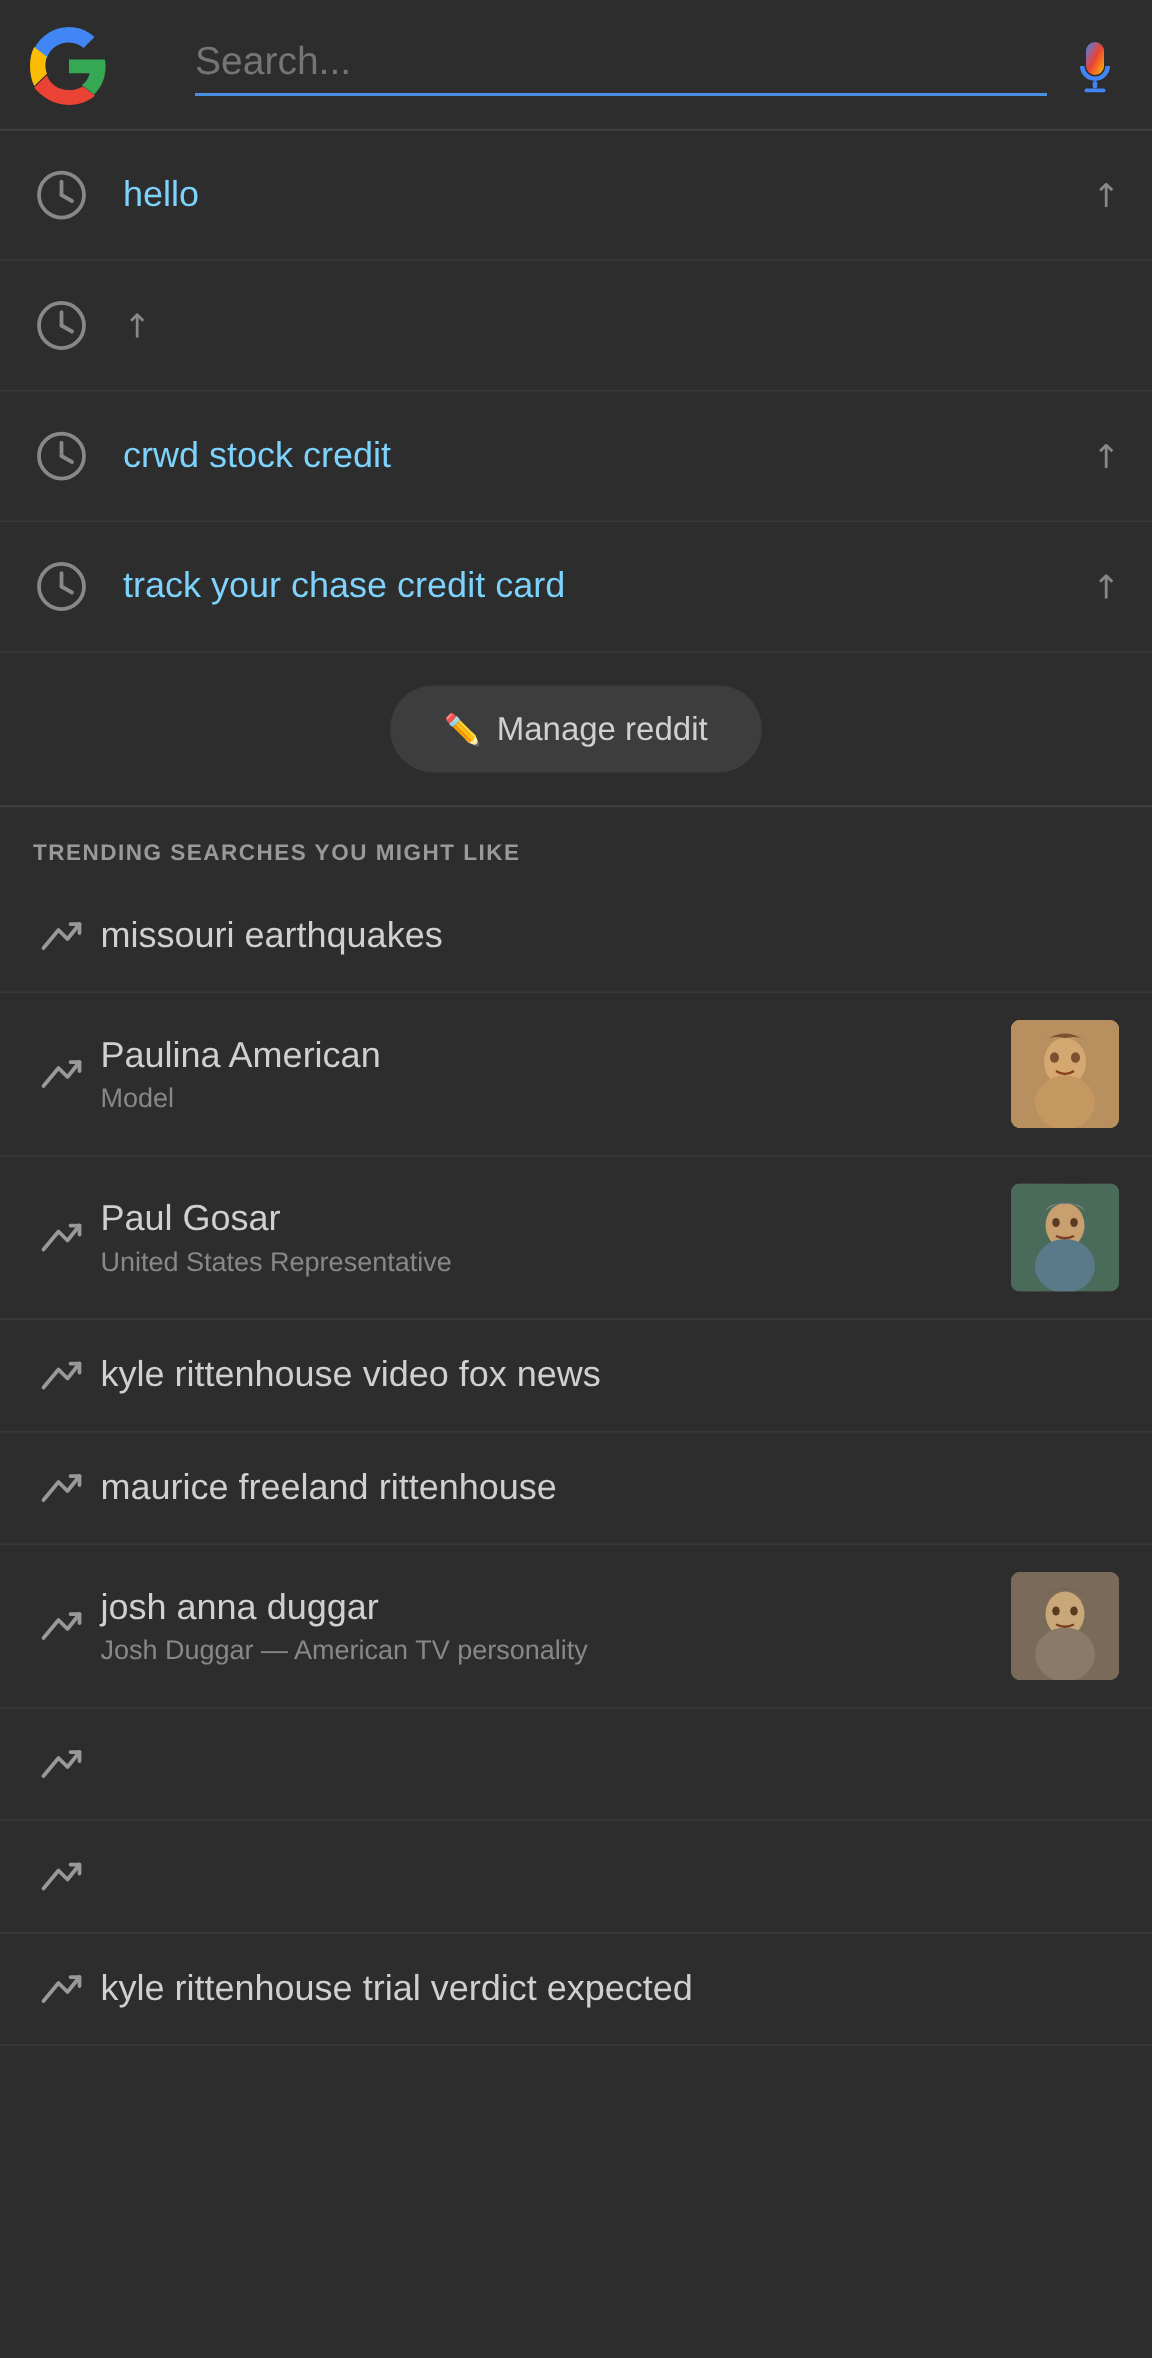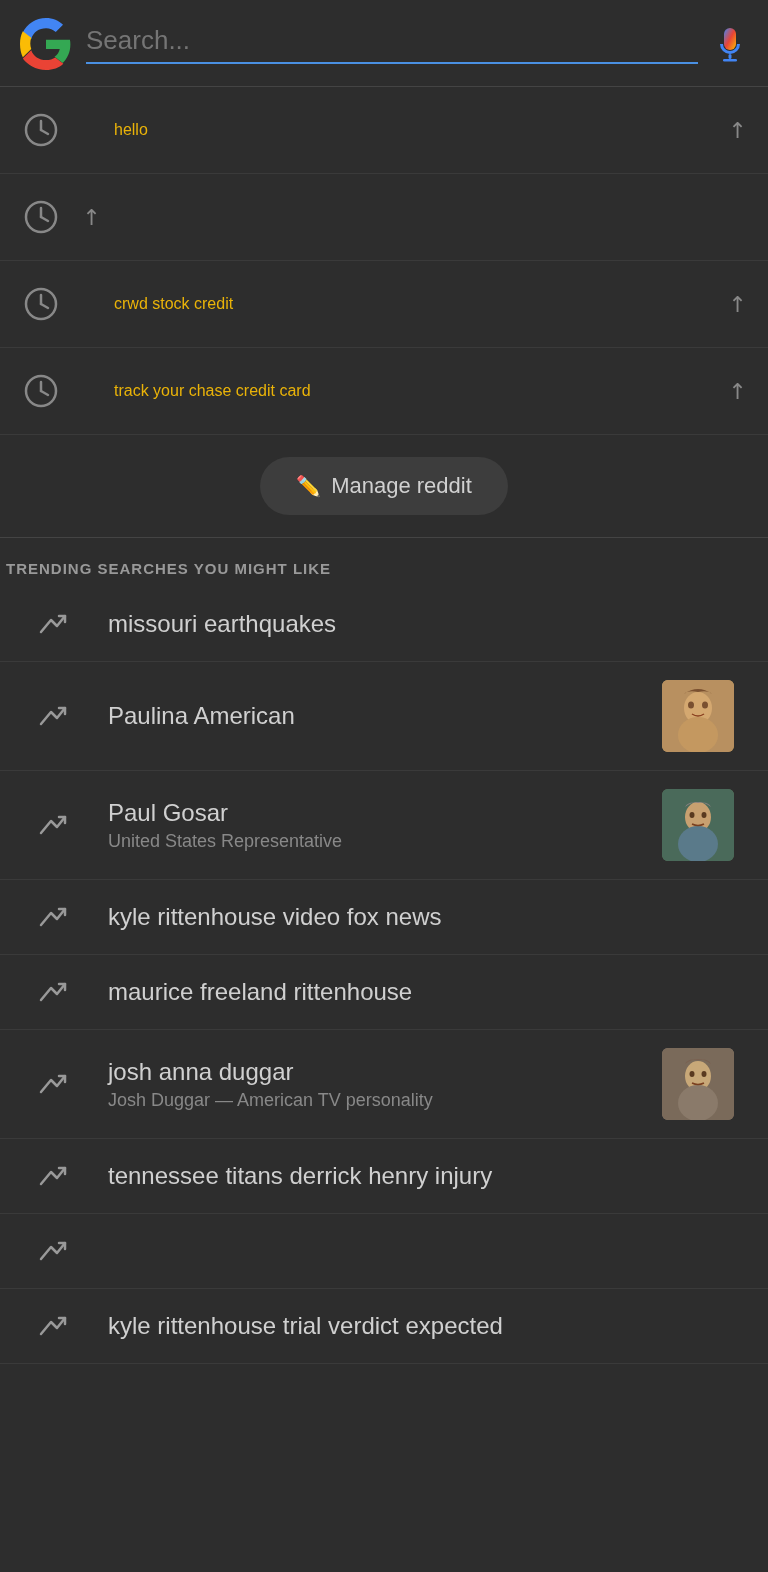--- a/index.html
+++ b/index.html
@@ -23,20 +23,21 @@
       width: 52px;
       height: 52px;
       flex-shrink: 0;
     }
     .search-bar {
       flex: 1;
       display: flex;
       align-items: center;
       border-bottom: 2px solid #4a90e2;
       padding-bottom: 6px;
+      margin-left: 44px;
     }
     .search-input {
       background: transparent;
       border: none;
       outline: none;
       color: #e0e0e0;
       font-size: 26px;
       flex: 1;
       caret-color: #4a90e2;
     }
@@ -61,23 +62,22 @@
       cursor: pointer;
     }
     .clock-icon {
       width: 38px;
       height: 38px;
       flex-shrink: 0;
       margin-right: 22px;
     }
     .history-text {
       flex: 1;
-      font-size: 16px;
-      color: #eab308;
-      margin-left: 32px;
+      font-size: 24px;
+      color: #7dd3fc;
     }
     .arrow-icon {
       color: #888;
       font-size: 22px;
       transform: rotate(315deg);
       display: inline-block;
     }
 
     
     .manage-history-wrapper {
@@ -97,35 +97,35 @@
       color: #d0d0d0;
       font-size: 22px;
       cursor: pointer;
     }
     .pencil-icon {
       font-size: 20px;
     }
 
     
     .trending-label {
-      padding: 22px 22px 10px 6px;
+      padding: 22px 22px 10px 22px;
       font-size: 15px;
       color: #999;
       letter-spacing: 1px;
       font-weight: bold;
     }
 
     
     .trending-item {
       display: flex;
       align-items: center;
-      padding: 18px 34px;
+      padding: 18px 22px;
       border-bottom: 1px solid #3a3a3a;
       cursor: pointer;
-      gap: 36px;
+      gap: 7px;
     }
     .trend-icon {
       width: 38px;
       height: 38px;
       flex-shrink: 0;
       display: flex;
       align-items: center;
       justify-content: center;
       color: #999;
       font-size: 22px;
@@ -279,20 +279,21 @@
 
   <div class="trending-item">
     <div class="trend-icon">
       <svg width="32" height="32" viewBox="0 0 32 32" fill="none" xmlns="http://www.w3.org/2000/svg">
         <path d="M4 24 L14 12 L20 18 L28 8" stroke="#999" stroke-width="2.5" fill="none" stroke-linecap="round" stroke-linejoin="round"></path>
         <path d="M22 8 L28 8 L28 14" stroke="#999" stroke-width="2.5" fill="none" stroke-linecap="round" stroke-linejoin="round"></path>
       </svg>
     </div>
     <div class="trend-content">
       <div class="trend-title">Paulina American</div>
+      <div class="trend-subtitle">Model</div>
     </div>
     <div class="trend-thumbnail">
       <div class="thumbnail-paulina">
 
         <svg width="72" height="72" viewBox="0 0 72 72" xmlns="http://www.w3.org/2000/svg">
           <rect width="72" height="72" fill="#b89060"></rect>
           <ellipse cx="36" cy="28" rx="14" ry="16" fill="#d4a870"></ellipse>
           <ellipse cx="36" cy="55" rx="20" ry="18" fill="#c49860"></ellipse>
           <ellipse cx="29" cy="25" rx="3" ry="3.5" fill="#7a5030"></ellipse>
           <ellipse cx="43" cy="25" rx="3" ry="3.5" fill="#7a5030"></ellipse>
@@ -379,23 +380,20 @@
     </div>
   </div>
 
   <div class="trending-item">
     <div class="trend-icon">
       <svg width="32" height="32" viewBox="0 0 32 32" fill="none" xmlns="http://www.w3.org/2000/svg">
         <path d="M4 24 L14 12 L20 18 L28 8" stroke="#999" stroke-width="2.5" fill="none" stroke-linecap="round" stroke-linejoin="round"></path>
         <path d="M22 8 L28 8 L28 14" stroke="#999" stroke-width="2.5" fill="none" stroke-linecap="round" stroke-linejoin="round"></path>
       </svg>
     </div>
-    <div class="trend-content">
-      <div class="trend-title">tennessee titans derrick henry injury</div>
-    </div>
   </div>
 
   <div class="trending-item">
     <div class="trend-icon">
       <svg width="32" height="32" viewBox="0 0 32 32" fill="none" xmlns="http://www.w3.org/2000/svg">
         <path d="M4 24 L14 12 L20 18 L28 8" stroke="#999" stroke-width="2.5" fill="none" stroke-linecap="round" stroke-linejoin="round"></path>
         <path d="M22 8 L28 8 L28 14" stroke="#999" stroke-width="2.5" fill="none" stroke-linecap="round" stroke-linejoin="round"></path>
       </svg>
     </div>
   </div>

